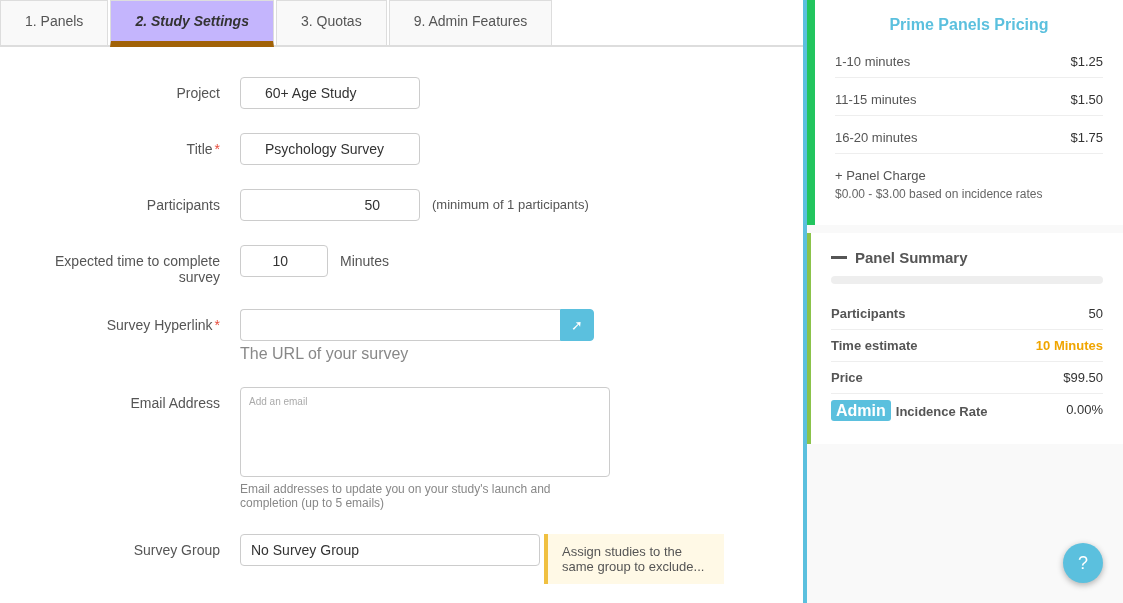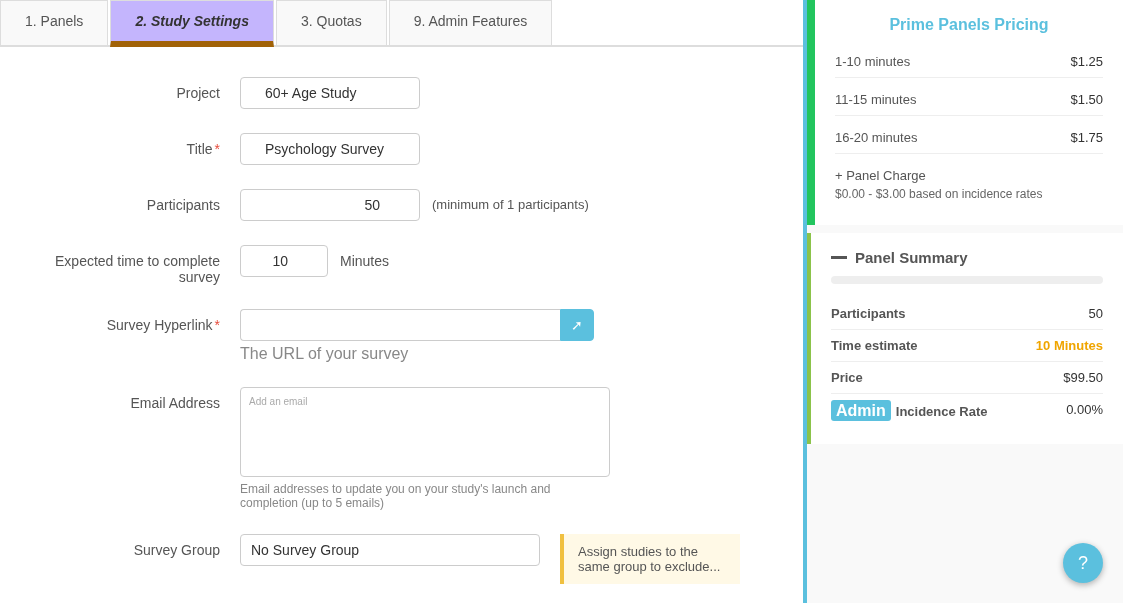--- a/index.html
+++ b/index.html
@@ -269,21 +269,21 @@
           <div class="email-hint">Email addresses to update you on your study's launch and completion (up to 5 emails)</div>
         </div>
       </div>
 
       <div class="form-row survey-group-row">
         <div class="form-label">Survey Group</div>
         <div style="display:flex; align-items:flex-start;">
           <div class="survey-group-select-wrapper">
             <select class="select-control"><option>No Survey Group</option></select>
           </div>
-          <div class="survey-group-info" style="margin-left:20px; background:#fff9e6; border-left:4px solid #f0c040; padding:10px 14px; width:180px; font-size:13px; color:#555;">
+          <div class="survey-group-info" style="margin-left:4px; background:#fff9e6; border-left:4px solid #f0c040; padding:10px 14px; width:180px; font-size:13px; color:#555;">
             <span>Assign studies to the same group to exclude...</span>
           </div>
         </div>
       </div>
 
     </div>
   </div>
 
   <div class="right-panel">
 

